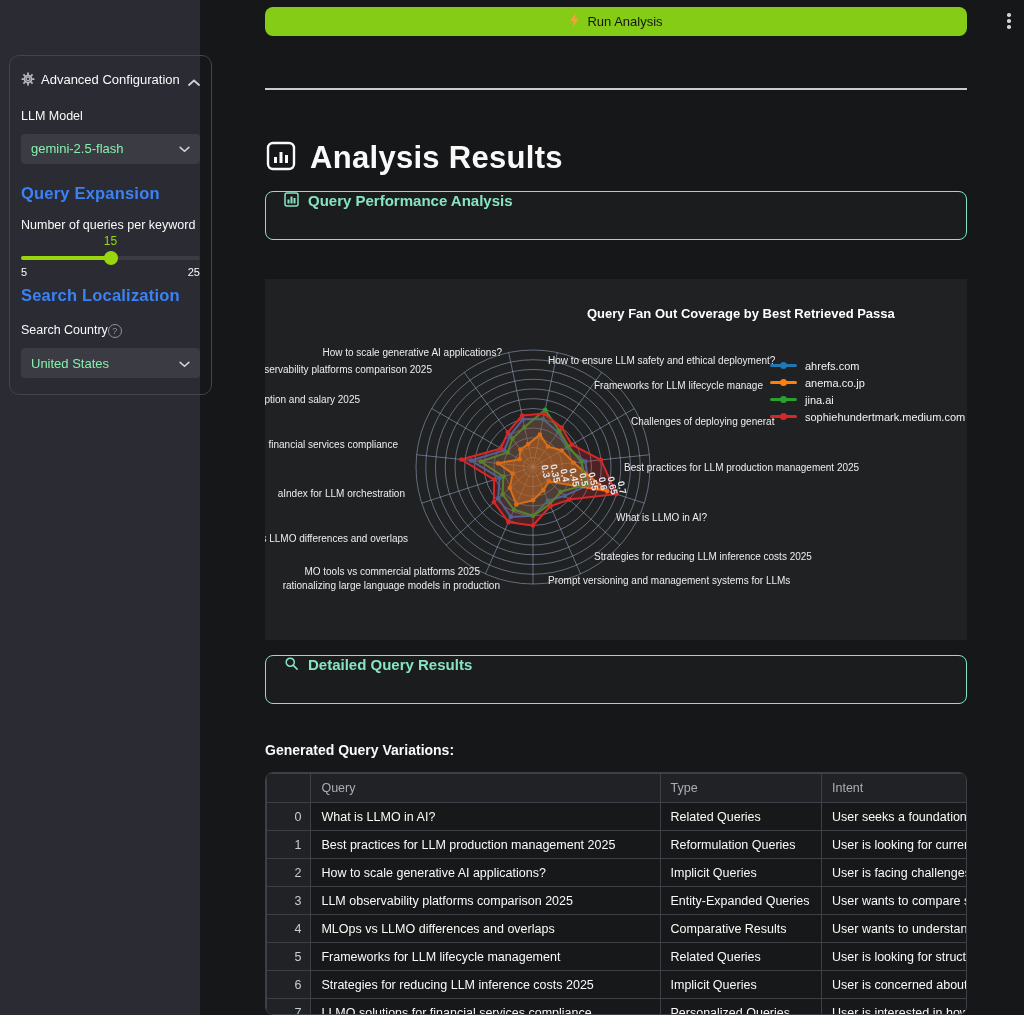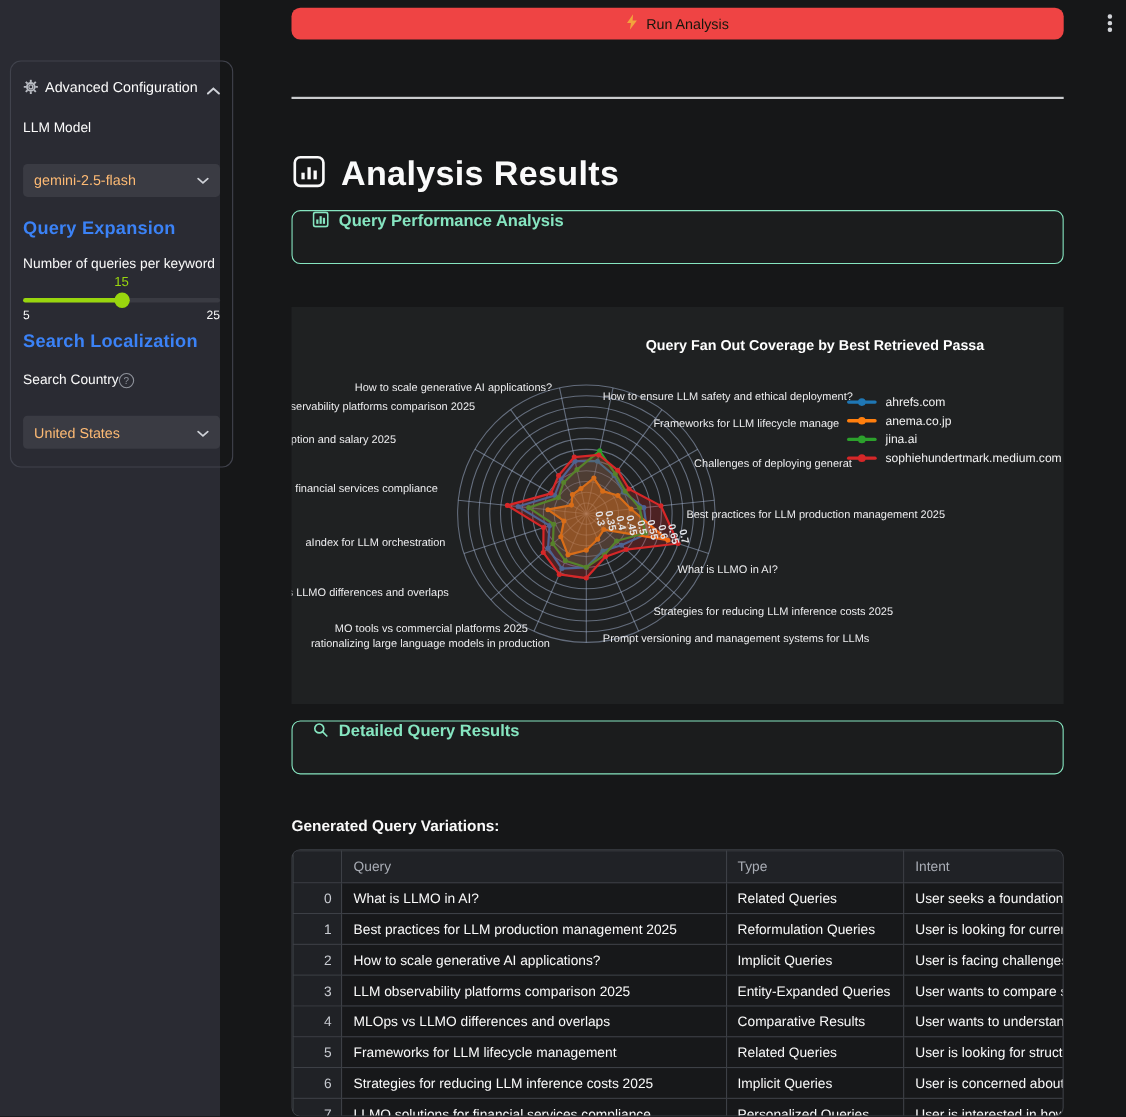--- a/index.html
+++ b/index.html
@@ -14,40 +14,40 @@
   .sidebar { position:absolute; left:0; top:0; width:200px; height:1015px; background:#2a2b33; }
   .side-card {
     position:absolute; left:9px; top:55px; width:203px;
     border:1px solid #41434d; border-radius:10px; padding:13px 11px 16px 11px;
   }
   .card-head { position:relative; font-size:13px; line-height:1.75; color:#fafafa; padding-right:20px; }
   .card-head .gear { display:inline-block; vertical-align:-2px; margin-right:6px; }
   .chev-up { position:absolute; right:0; top:3px; cursor:pointer; }
   .field-label { font-size:12.5px; color:#fafafa; margin-top:13px; line-height:1.5; }
   .select {
-    margin-top:23px; height:30px; background:#3a3b43; border-radius:4px;
-    display:flex; align-items:center; padding:0 10px; font-size:13px; color:#fdba74;
+    margin-top:8px; height:30px; background:#3a3b43; border-radius:4px;
+    display:flex; align-items:center; padding:0 10px; font-size:13px; color:#86efac;
     justify-content:space-between; cursor:pointer;
   }
   .h3 { font-size:16.5px; font-weight:bold; color:#3b82f6; margin-top:20px; letter-spacing:.2px; }
   .slider-zone { margin-top:0; position:relative; height:46px; }
   .slider-val { position:absolute; left:50%; transform:translateX(-50%); top:0; font-size:12px; color:#99d60e; }
   .track { position:absolute; left:0; right:0; top:22px; height:4px; background:#3a3b43; border-radius:2px; }
   .track-fill { position:absolute; left:0; width:50%; top:22px; height:4px; background:#99d60e; border-radius:2px; }
   .thumb { position:absolute; left:50%; top:17px; width:14px; height:14px; margin-left:-7px;
            background:#99d60e; border-radius:50%; cursor:pointer; }
   .minmax { position:absolute; left:0; right:0; top:32px; display:flex; justify-content:space-between;
             font-size:11px; color:#fafafa; }
   .label-row { display:flex; justify-content:flex-start; align-items:center; margin-top:16px; }
   .help-icon { width:14px; height:14px; border:1px solid #8f939c; border-radius:50%; color:#8f939c;
                font-size:9px; display:flex; align-items:center; justify-content:center; cursor:pointer; }
   
   .run-btn {
     position:absolute; left:265px; top:7px; width:702px; height:29px;
-    background:#ef4444; border:none; border-radius:8px; color:#15170d; font-size:13px;
+    background:#84cc16; border:none; border-radius:8px; color:#15170d; font-size:13px;
     font-family:"Liberation Sans", sans-serif;
     display:flex; align-items:center; justify-content:center; gap:7px; cursor:pointer;
   }
   .kebab { position:absolute; left:1001px; top:13px; width:16px; height:20px; cursor:pointer;
            display:flex; flex-direction:column; align-items:center; gap:2.5px; }
   .kebab i { width:3.5px; height:3.5px; border-radius:50%; background:#d2d4d8; }
   .divider { position:absolute; left:265px; top:88px; width:702px; height:2px; background:#c9cbcd; }
   .page-h1 { position:absolute; left:266px; top:140px; display:flex; align-items:center; gap:14px; }
   .page-h1 .txt { font-size:31px; font-weight:bold; color:#fafafa; letter-spacing:.3px; }
   .expander {

